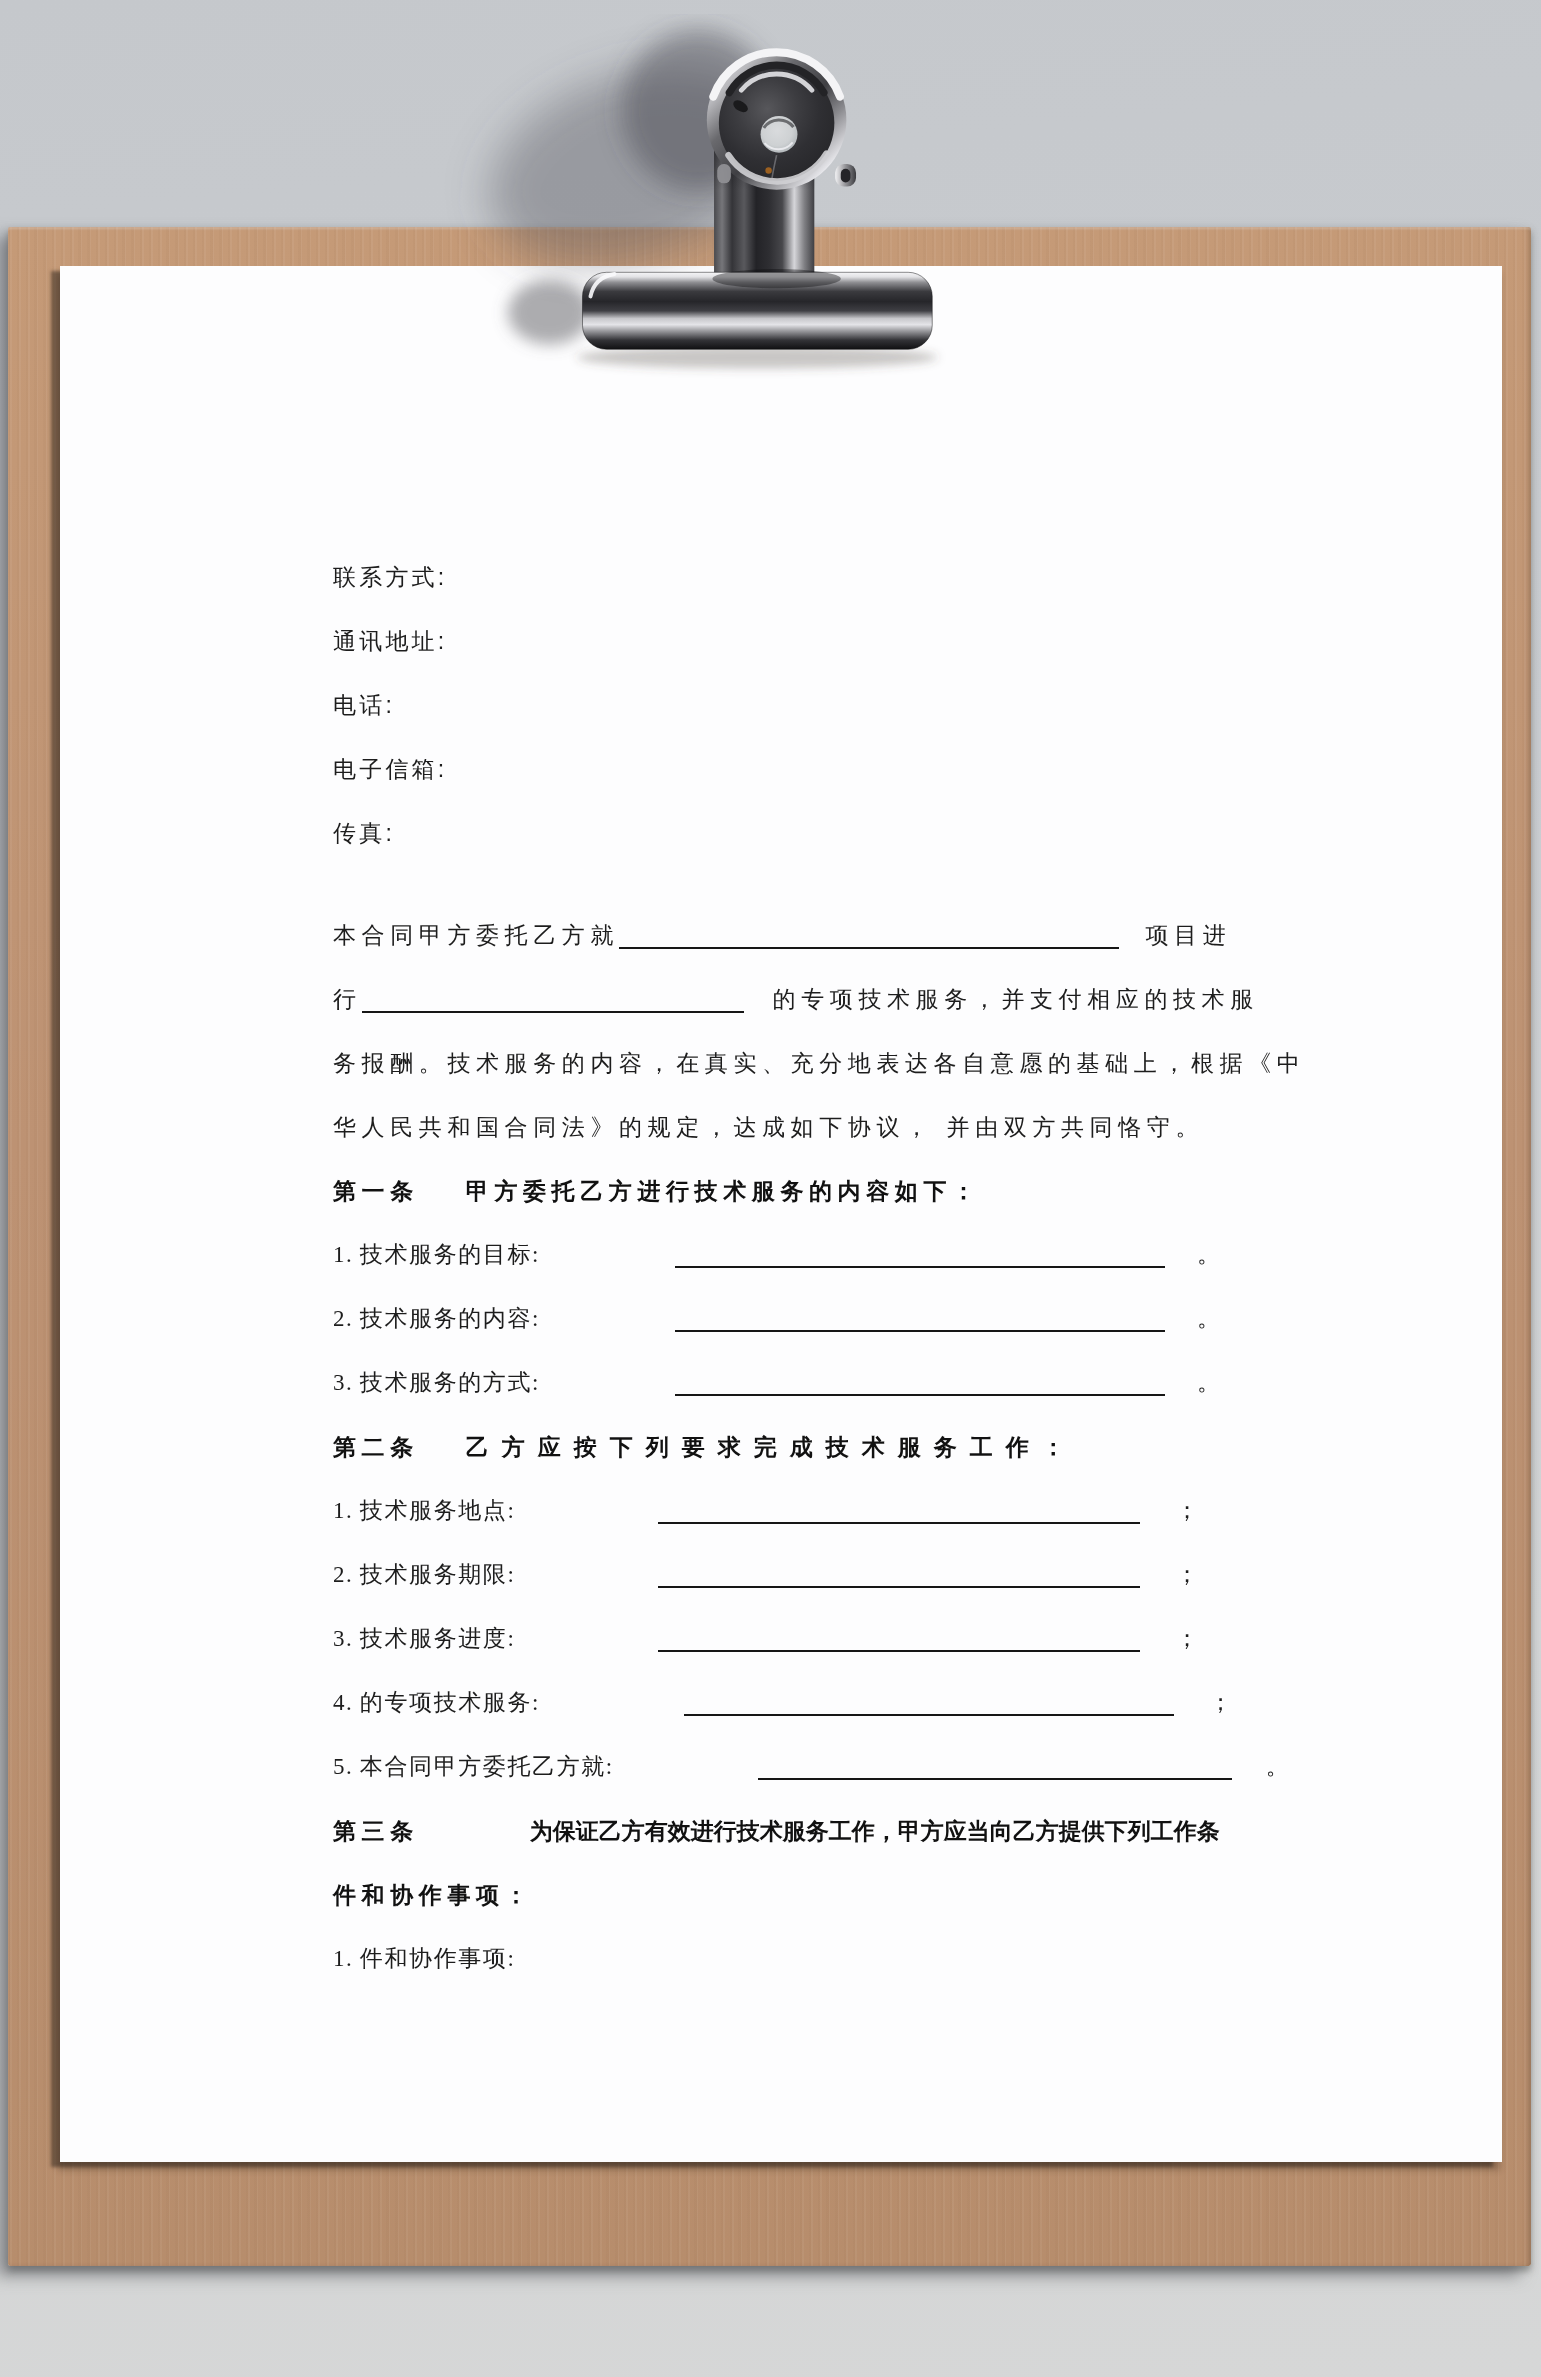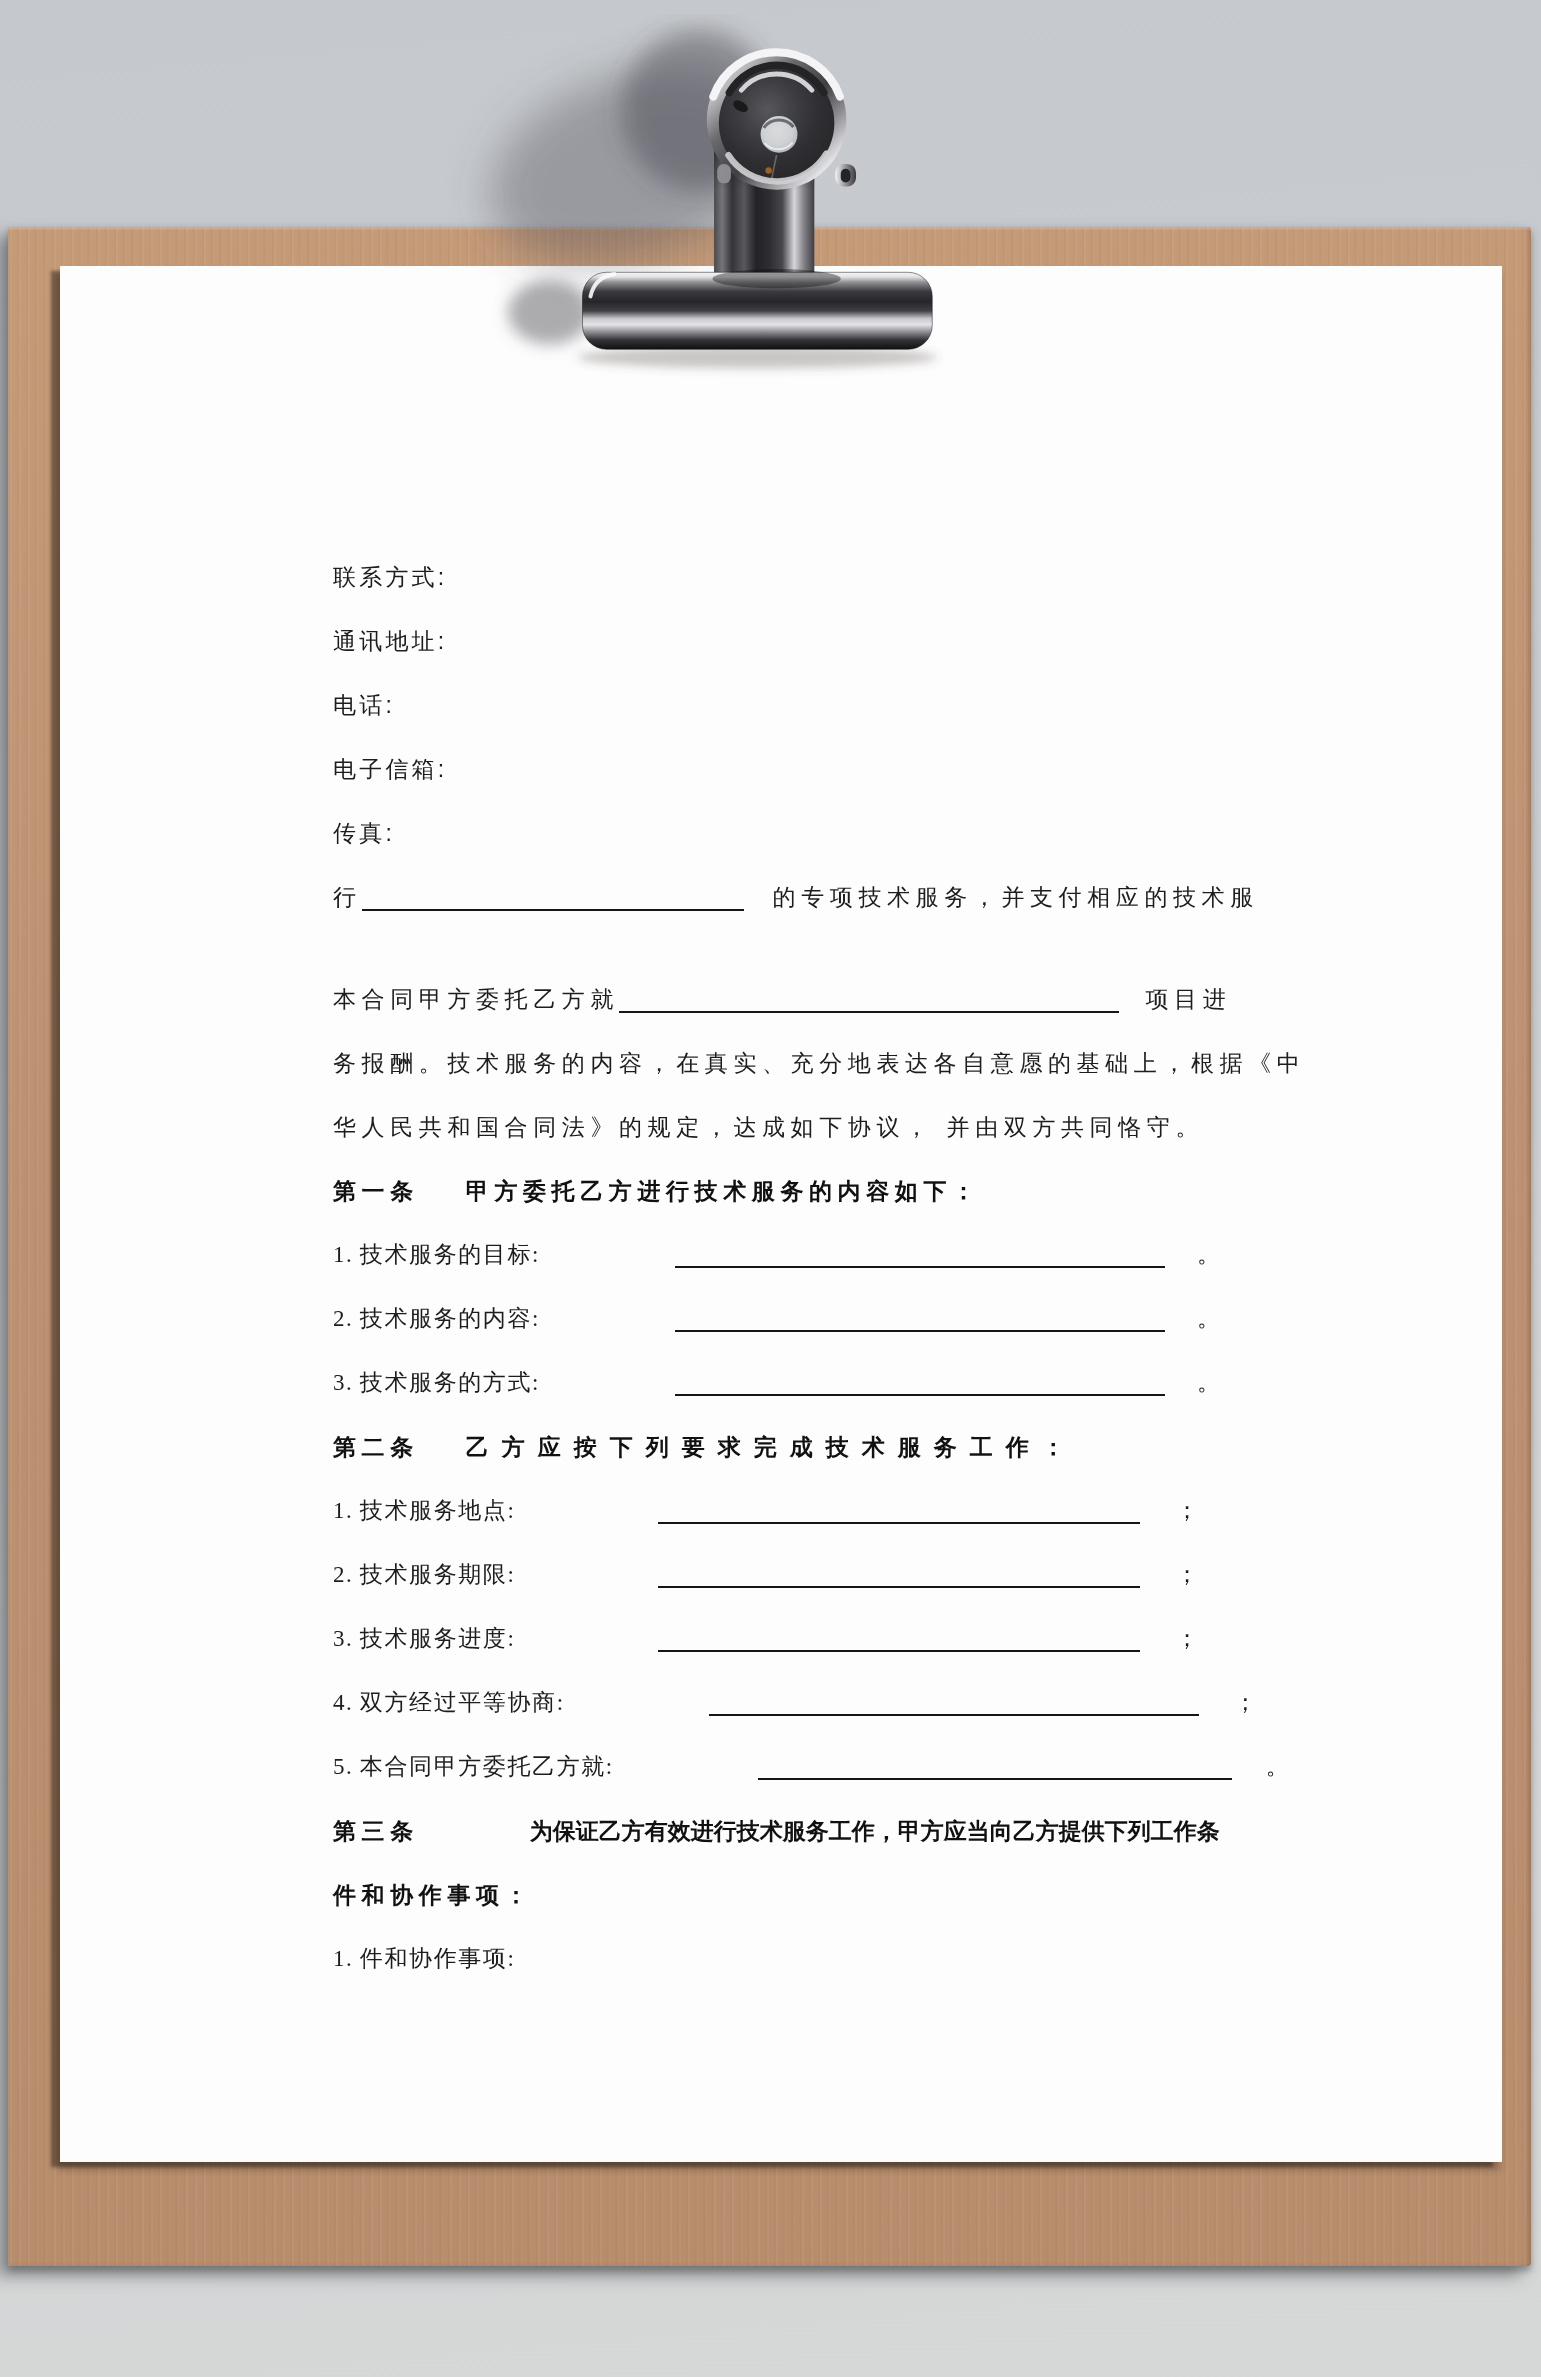--- a/index.html
+++ b/index.html
@@ -38,33 +38,33 @@
 
 <div class="board"></div>
 
 <div class="paper">
   <div class="doc">
       <div class="line contact"><span class="t">联系方式:</span></div>
       <div class="line contact"><span class="t">通讯地址:</span></div>
       <div class="line contact"><span class="t">电话:</span></div>
       <div class="line contact"><span class="t">电子信箱:</span></div>
       <div class="line contact"><span class="t">传真:</span></div>
+      <div class="line para gap-before"><span class="t">本合同甲方委托乙方就</span><span class="blank" style="width: 500px;"></span><span class="sp" style="width: 26.5px;"></span><span class="t">项目进</span></div>
       <div class="line para"><span class="t">行</span><span class="blank" style="width: 382px;"></span><span class="sp" style="width: 29px;"></span><span class="t">的专项技术服务，并支付相应的技术服</span></div>
-      <div class="line para gap-before"><span class="t">本合同甲方委托乙方就</span><span class="blank" style="width: 500px;"></span><span class="sp" style="width: 26.5px;"></span><span class="t">项目进</span></div>
       <div class="line para"><span class="t">务报酬。技术服务的内容，在真实、充分地表达各自意愿的基础上，根据《中</span></div>
       <div class="line para"><span class="t">华人民共和国合同法》的规定，达成如下协议，</span><span class="sp" style="width: 13px;"></span><span class="t">并由双方共同恪守。</span></div>
       <div class="line heading"><span class="t">第一条</span><span class="sp" style="width: 47px;"></span><span class="t">甲方委托乙方进行技术服务的内容如下：</span></div>
       <div class="line item"><span class="t">1.</span><span class="sp" style="width: 6.4px;"></span><span class="t">技术服务的目标:</span><span class="sp" style="width: 135px;"></span><span class="blank" style="width: 490px;"></span><span class="sp" style="width: 32px;"></span><span class="t">。</span></div>
       <div class="line item"><span class="t">2.</span><span class="sp" style="width: 6.4px;"></span><span class="t">技术服务的内容:</span><span class="sp" style="width: 135px;"></span><span class="blank" style="width: 490px;"></span><span class="sp" style="width: 32px;"></span><span class="t">。</span></div>
       <div class="line item"><span class="t">3.</span><span class="sp" style="width: 6.4px;"></span><span class="t">技术服务的方式:</span><span class="sp" style="width: 135px;"></span><span class="blank" style="width: 490px;"></span><span class="sp" style="width: 32px;"></span><span class="t">。</span></div>
       <div class="line heading"><span class="t">第二条</span><span class="sp" style="width: 47px;"></span><span class="t" style="letter-spacing: 13px;">乙方应按下列要求完成技术服务工作：</span></div>
       <div class="line item"><span class="t">1.</span><span class="sp" style="width: 6.4px;"></span><span class="t">技术服务地点:</span><span class="sp" style="width: 143px;"></span><span class="blank" style="width: 482px;"></span><span class="sp" style="width: 35px;"></span><span class="t">；</span></div>
       <div class="line item"><span class="t">2.</span><span class="sp" style="width: 6.4px;"></span><span class="t">技术服务期限:</span><span class="sp" style="width: 143px;"></span><span class="blank" style="width: 482px;"></span><span class="sp" style="width: 35px;"></span><span class="t">；</span></div>
       <div class="line item"><span class="t">3.</span><span class="sp" style="width: 6.4px;"></span><span class="t">技术服务进度:</span><span class="sp" style="width: 143px;"></span><span class="blank" style="width: 482px;"></span><span class="sp" style="width: 35px;"></span><span class="t">；</span></div>
-      <div class="line item"><span class="t">4.</span><span class="sp" style="width: 6.4px;"></span><span class="t">双方经过平等协商:</span><span class="sp" style="width: 144px;"></span><span class="blank" style="width: 490px;"></span><span class="sp" style="width: 35px;"></span><span class="t">；</span></div>
+      <div class="line item"><span class="t">4.</span><span class="sp" style="width: 6.4px;"></span><span class="t">的专项技术服务:</span><span class="sp" style="width: 144px;"></span><span class="blank" style="width: 490px;"></span><span class="sp" style="width: 35px;"></span><span class="t">；</span></div>
       <div class="line item"><span class="t">5.</span><span class="sp" style="width: 6.4px;"></span><span class="t">本合同甲方委托乙方就:</span><span class="sp" style="width: 144px;"></span><span class="blank" style="width: 474px;"></span><span class="sp" style="width: 34px;"></span><span class="t">。</span></div>
       <div class="line heading"><span class="t">第三条</span><span class="sp" style="width: 111px;"></span><span class="t" style="letter-spacing: 0px;">为保证乙方有效进行技术服务工作，甲方应当向乙方提供下列工作条</span></div>
       <div class="line heading"><span class="t">件和协作事项：</span></div>
       <div class="line item"><span class="t">1.</span><span class="sp" style="width: 6.4px;"></span><span class="t">件和协作事项:</span></div>
     </div>
 </div>
 
 <svg class="clip-svg" viewBox="0 0 700 460" xmlns="http://www.w3.org/2000/svg">
   <defs>
     <filter id="blur30" x="-60%" y="-60%" width="220%" height="220%">

